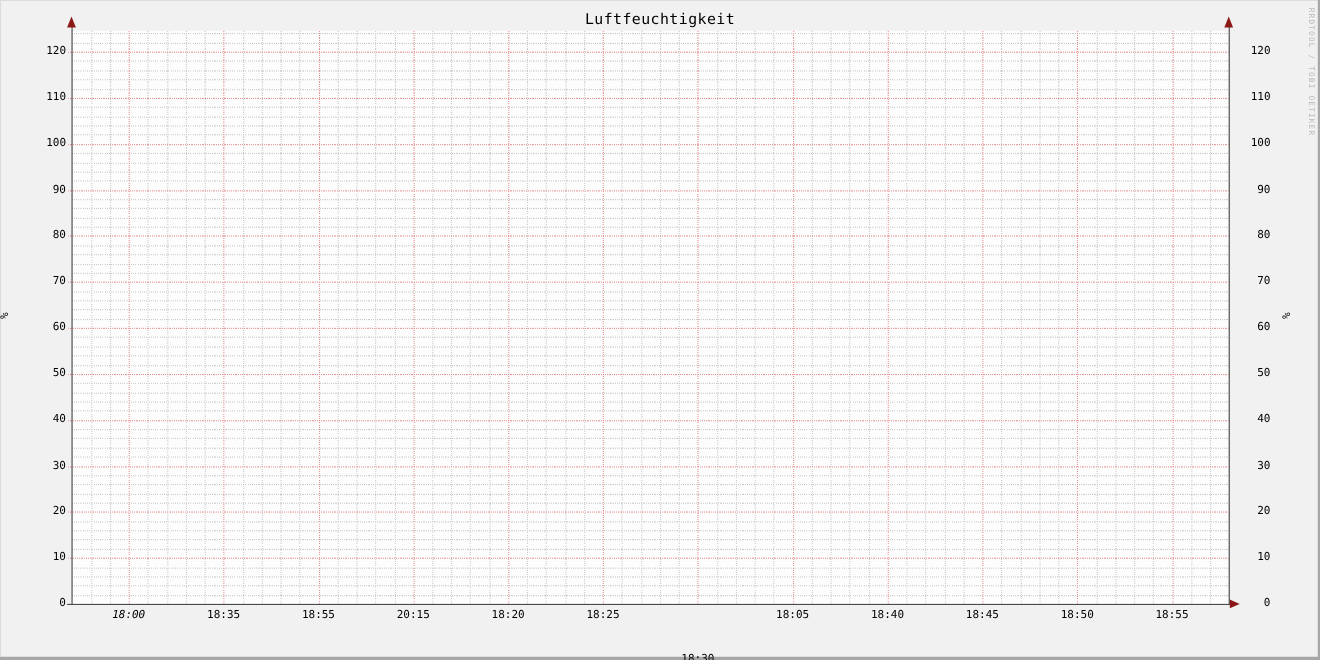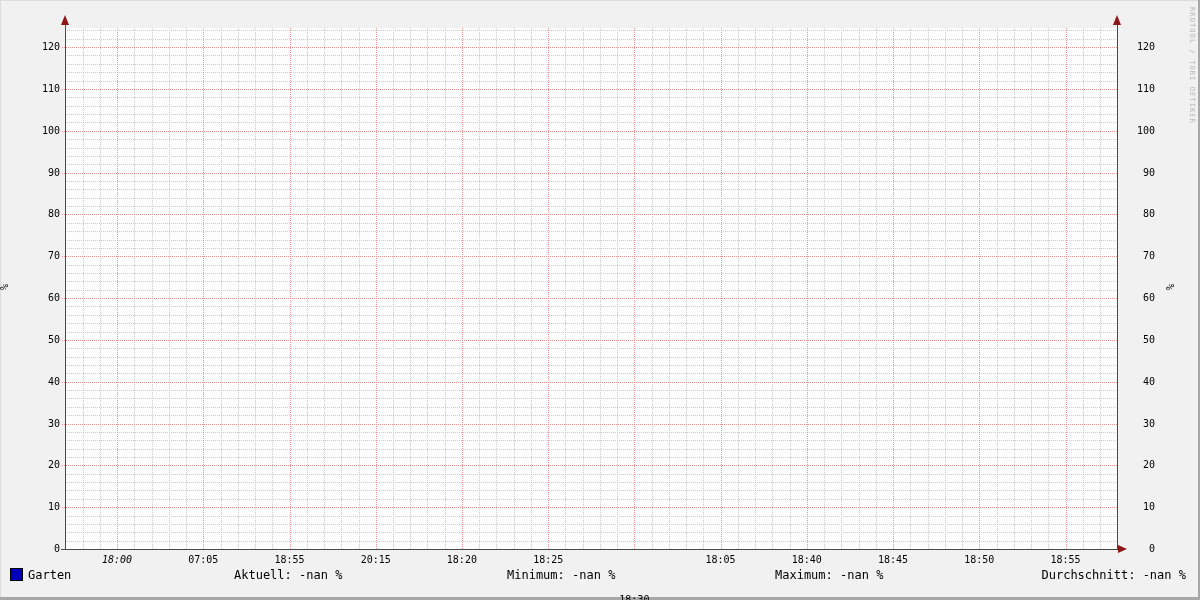--- a/index.html
+++ b/index.html
@@ -60,20 +60,21 @@
   .footer{
     position:absolute;left:0;top:582px;width:1200px;
     text-align:center;font-size:8px;line-height:9px;color:#aeaeae;
     letter-spacing:.3px;
   }
 </style>
 </head>
 <body>
 
 <div class="graph" style="--bg: #f1f1f1; --canvas: #fdfdfd; --major: #e89494; --minor: #cbcbcb; --axis: #4a4a4a; --arrow: #8b1717; --series: #0000bb;">
+  <div class="title">Luftfeuchtigkeit</div>
   <div class="watermark">RRDTOOL / TOBI OETIKER</div>
 
   <div class="vlabel left">%</div>
   <div class="vlabel right">%</div>
 
   <div class="canvas">
       <div class="grid-h-minor" style="top: 512.6px;"></div>
       <div class="grid-h-minor" style="top: 504.3px;"></div>
       <div class="grid-h-minor" style="top: 495.9px;"></div>
       <div class="grid-h-minor" style="top: 487.5px;"></div>
@@ -200,31 +201,23 @@
     </div>
 
   <div class="axis-y" style="left:65px"></div>
   <div class="axis-y" style="left:1117px"></div>
   <div class="axis-x"></div>
 
   <div class="arrow-up" style="left:61px"></div>
   <div class="arrow-up" style="left:1113px"></div>
   <div class="arrow-right"></div>
 
-  <div class="legend">
-    <span class="swatch"></span>
-    <span class="txt" style="left:28px">Garten</span>
-    <span class="txt" style="left:234px">Aktuell: -nan %</span>
-    <span class="txt" style="left:507px">Minimum: -nan %</span>
-    <span class="txt" style="left:775px">Maximum: -nan %</span>
-    <span class="txt" style="right:14px">Durchschnitt: -nan %</span>
-  </div>
 
 <div class="xlab" style="left: 92px; font-style: italic;">18:00</div>
-    <div class="xlab" style="left: 178.3px;">07:05</div>
+    <div class="xlab" style="left: 178.3px;">18:35</div>
     <div class="xlab" style="left: 264.5px;">18:55</div>
     <div class="xlab" style="left: 350.7px;">20:15</div>
     <div class="xlab" style="left: 436.9px;">18:20</div>
     <div class="xlab" style="left: 523.2px;">18:25</div>
     <div class="xlab" style="left: 609.4px; margin-top: 40px;">18:30</div>
     <div class="xlab" style="left: 695.6px;">18:05</div>
     <div class="xlab" style="left: 781.8px;">18:40</div>
     <div class="xlab" style="left: 868.1px;">18:45</div>
     <div class="xlab" style="left: 954.3px;">18:50</div>
     <div class="xlab" style="left: 1040.5px;">18:55</div>

